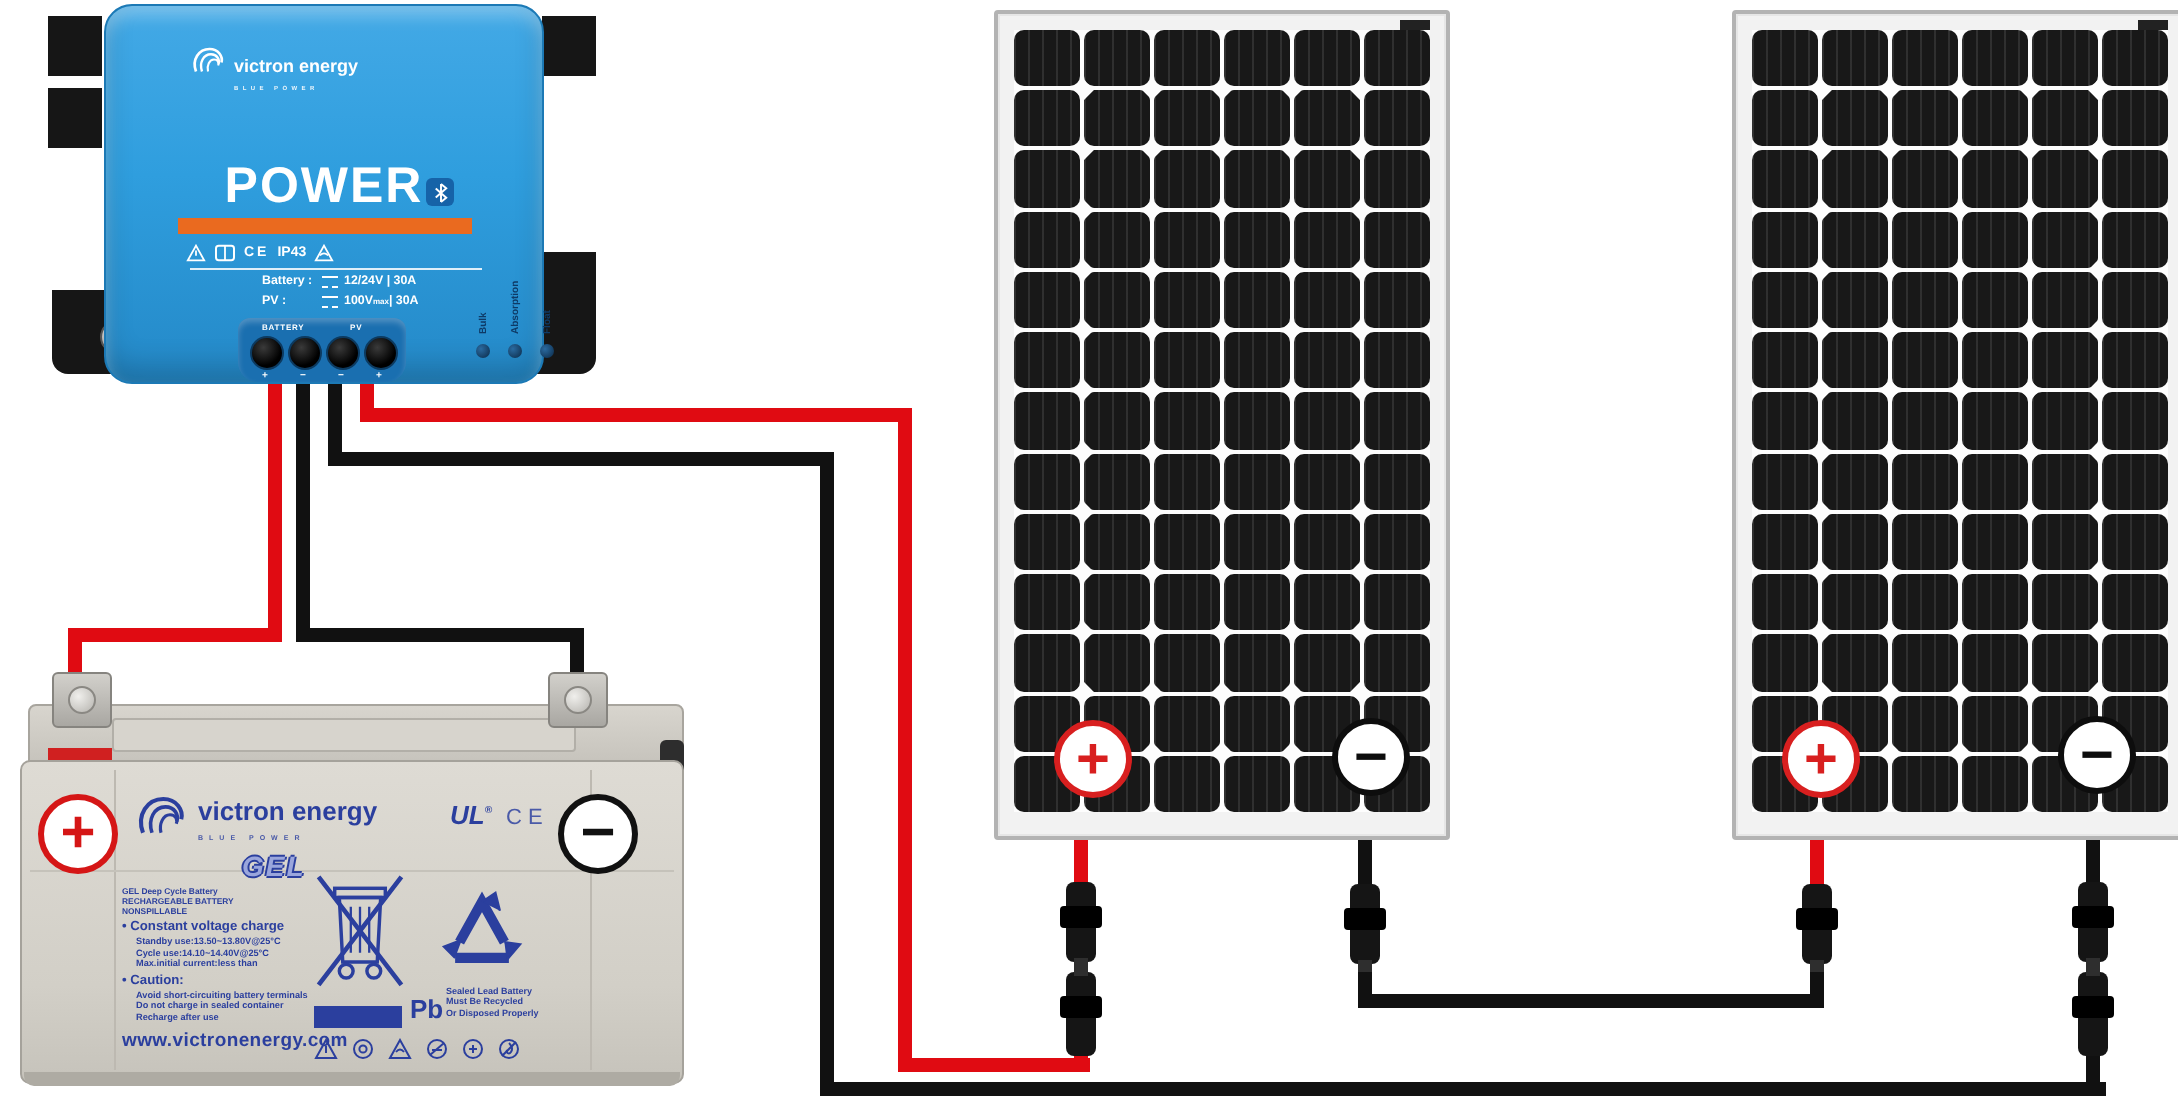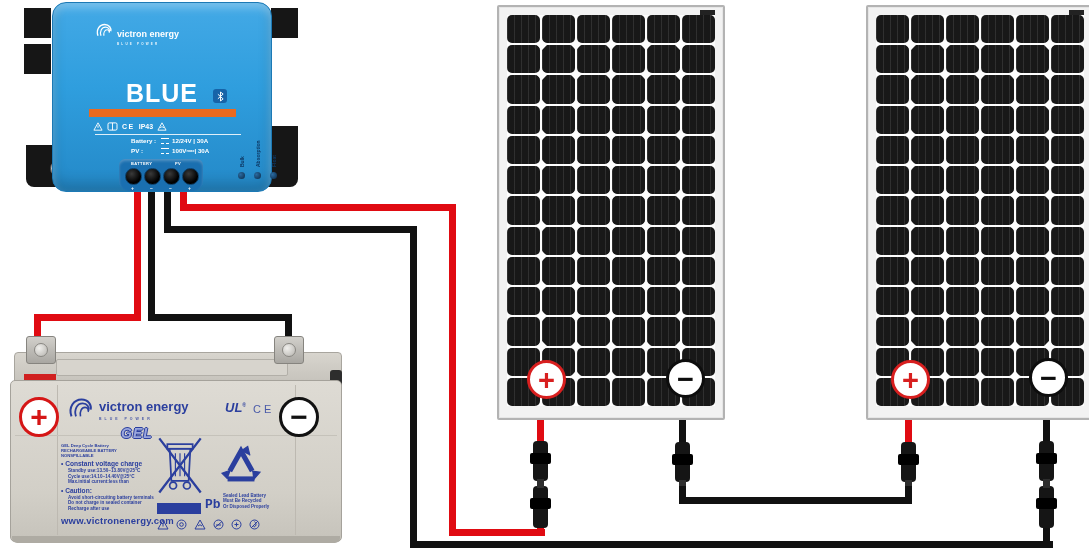--- a/index.html
+++ b/index.html
@@ -89,21 +89,21 @@
   .gel-label{position:absolute;left:110px;top:44px;font-size:14px;font-weight:bold;font-style:italic;
              color:#9aa6dc;text-shadow:-1px 0 #2b3f9e,1px 0 #2b3f9e,0 -1px #2b3f9e,0 1px #2b3f9e;
              letter-spacing:1px;}
   .bat-text{position:absolute;left:50px;top:62px;width:118px;color:#2b3f9e;}
   .bat-text .tiny{font-size:4.2px;font-weight:bold;line-height:5px;}
   .bat-text .head{font-size:6.6px;font-weight:bold;line-height:8px;margin-top:2px;}
   .bat-text .sub{font-size:4.6px;font-weight:bold;line-height:5.6px;padding-left:7px;}
   .bat-site{font-size:9.5px;font-weight:bold;margin-top:3px;letter-spacing:.2px;}
   .bin-icon{position:absolute;left:146px;top:56px;}
   .pb-bar{position:absolute;left:146px;top:122px;width:44px;height:11px;background:#2b3f9e;}
-  .pb-label{position:absolute;left:194px;top:116px;color:#2b3f9e;font-size:13px;font-weight:bold;font-family:Liberation Mono, monospace;}
+  .pb-label{position:absolute;left:194px;top:116px;color:#2b3f9e;font-size:13px;font-weight:bold;}
   .recycle-icon{position:absolute;left:202px;top:50px;color:#2b3f9e;}
   .recycle-note{position:absolute;left:212px;top:112px;color:#2b3f9e;font-size:4.5px;
                 font-weight:bold;line-height:5.4px;}
   .safety-row{position:absolute;left:146px;top:138px;display:flex;gap:7px;color:#2b3f9e;}
   .groove-v{position:absolute;top:4px;width:1px;height:150px;background:#bdb9b1;}
   .groove-h{position:absolute;left:4px;top:54px;width:322px;height:1px;background:#c5c2ba;}
 
   
   .panel{position:absolute;width:228px;height:415px;background:#f2f2f2;
          border:2px solid #b3b3b3;border-radius:2px;box-sizing:border-box;
@@ -175,21 +175,21 @@
         <svg viewBox="0 0 24 20" fill="none" stroke="currentColor">
           <path d="M4 17 C1 9 6 2 13 2 C19 2 22 7 21 11" stroke-width="1.8"></path>
           <path d="M8 17 C6 11 9 5.5 14 5.5 C18 5.5 20 9 19 12" stroke-width="1.6"></path>
           <path d="M12 17 C11 13 13 9 16 9 C18.5 9 19.5 11 18.8 13" stroke-width="1.4"></path>
         </svg>
         <div>
           <span class="ctrl-brand">victron energy</span>
           <span class="ctrl-tagline">BLUE POWER</span>
         </div>
       </div>
-      <div class="ctrl-model">BLUE</div>
+      <div class="ctrl-model">POWER</div>
       <div class="bt-badge">
         <svg viewBox="0 0 12 14" width="9" height="11">
             <path d="M6 1 V13 M6 1 L9.5 3.8 L2.5 10 M6 13 L9.5 10.2 L2.5 4" stroke="#fff" fill="none" stroke-width="1.3"></path>
           </svg>
       </div>
       <div class="orange-bar"></div>
       <div class="cert-row">
         <svg viewBox="0 0 12 11" width="10" height="9">
             <path d="M6 1 L11 10 H1 Z" fill="none" stroke="#fff" stroke-width="1.1"></path>
             <path d="M6 4 V7.2" stroke="#fff" stroke-width="1.1"></path>

